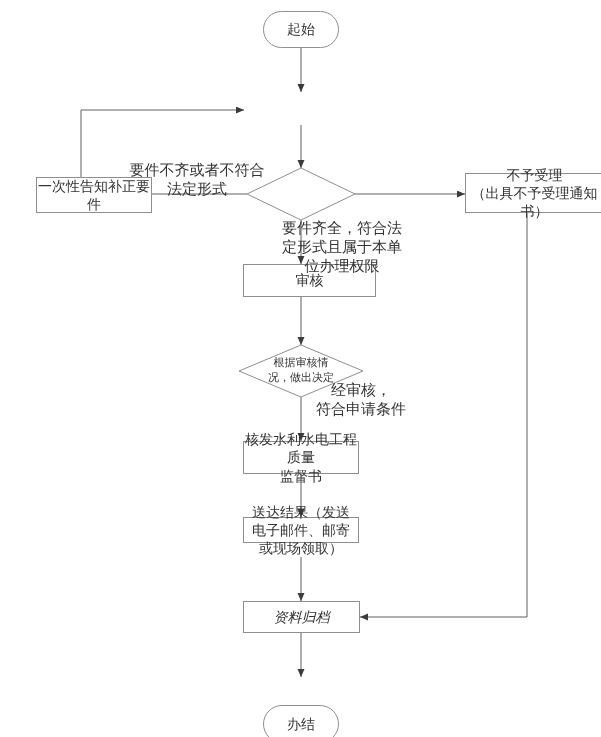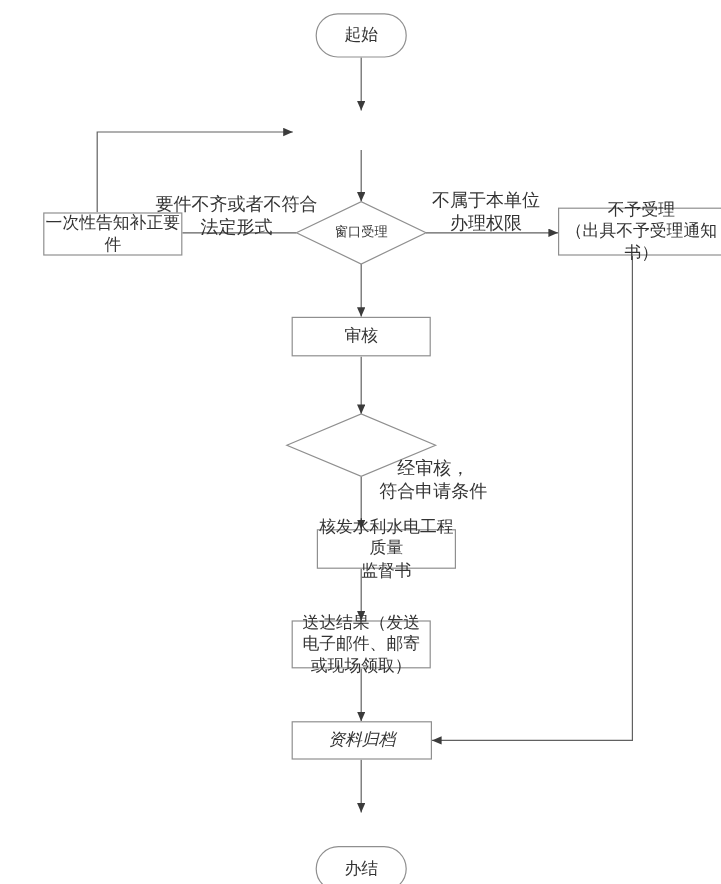--- a/index.html
+++ b/index.html
@@ -77,39 +77,41 @@
   </svg>
 
   <div class="node terminator" style="left:263px;top:11px;width:76px;height:37px;">起始</div>
 
 
   <div class="node" style="left:36px;top:177px;width:116px;height:36px;">一次性告知补正要件</div>
 
   <div class="node" style="left:465px;top:173px;width:139px;height:40px;">不予受理
 （出具不予受理通知书）</div>
 
-  <div class="node" style="left:243px;top:264px;width:116px;height:33px;text-align:center;">审核</div>
+  <div class="node" style="left:243px;top:264px;width:133px;height:33px;text-align:center;">审核</div>
 
-  <div class="node" style="left:243px;top:441px;width:116px;height:33px;margin-left:21px;">核发水利水电工程质量
+  <div class="node" style="left:243px;top:441px;width:116px;height:33px;">核发水利水电工程质量
 监督书</div>
 
-  <div class="node" style="left:243px;top:517px;width:116px;height:40px;">送达结果（发送
+  <div class="node" style="left:243px;top:517px;width:116px;height:26px;">送达结果（发送
 电子邮件、邮寄
 或现场领取）</div>
 
   <div class="node" style="left:243px;top:601px;width:117px;height:32px;font-style:italic;">资料归档</div>
 
   <div class="node terminator" style="left:263px;top:677px;width:76px;height:38px;margin-top:28px;">办结</div>
 
-  <div class="diamond-text" style="left:241px;top:182px;width:120px;height:24px;">窗口受理</div>
 
+  <div class="diamond-text" style="left:241px;top:345px;width:120px;height:52px;">根据审核情
+况，做出决定</div>
 
   <div class="edge-label" style="left:197px;top:161px;">要件不齐或者不符合
 法定形式</div>
 
-  <div class="edge-label" style="left:405px;top:158px;">不属于本单位
-办理权限</div>
 
+  <div class="edge-label" style="left:342px;top:219px;">要件齐全，符合法
+定形式且属于本单
+位办理权限</div>
 
   <div class="edge-label" style="left:336px;top:381px;margin-left:25px;">经审核，
 符合申请条件</div>
 
 </div>
 
 </body></html>

